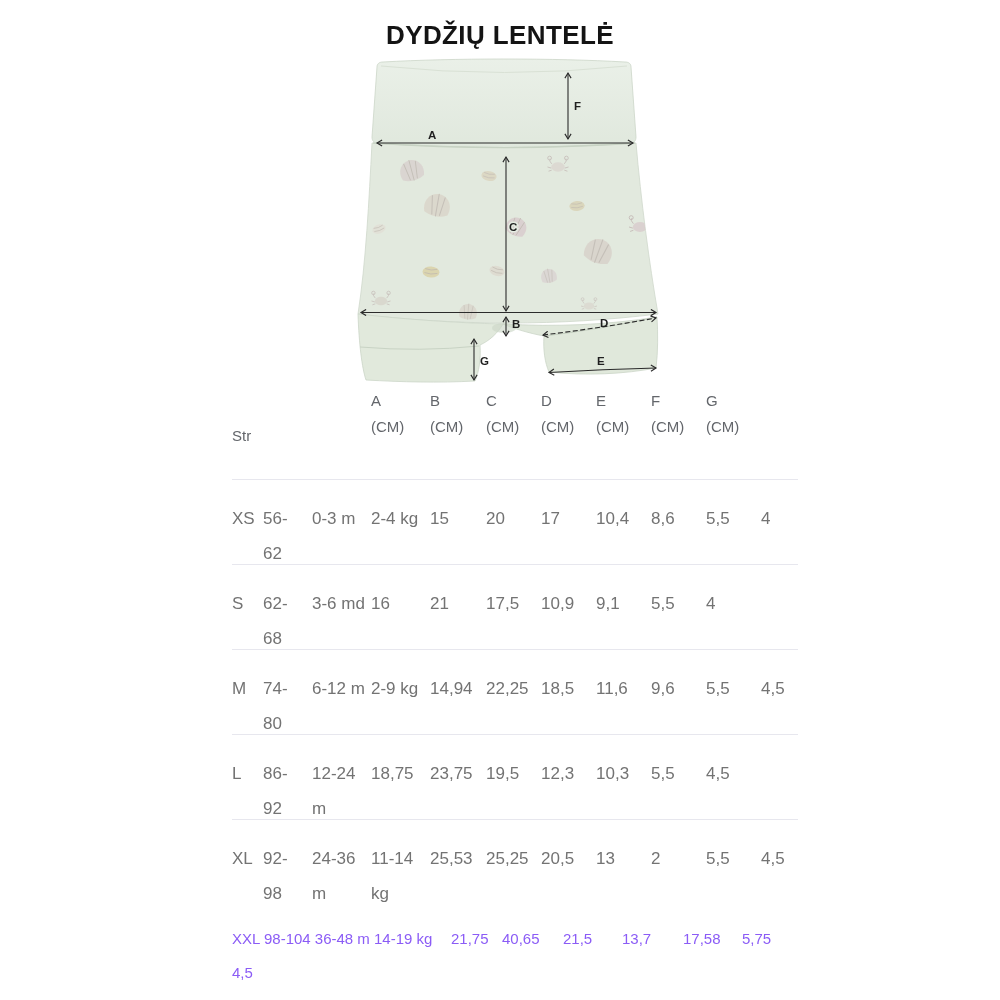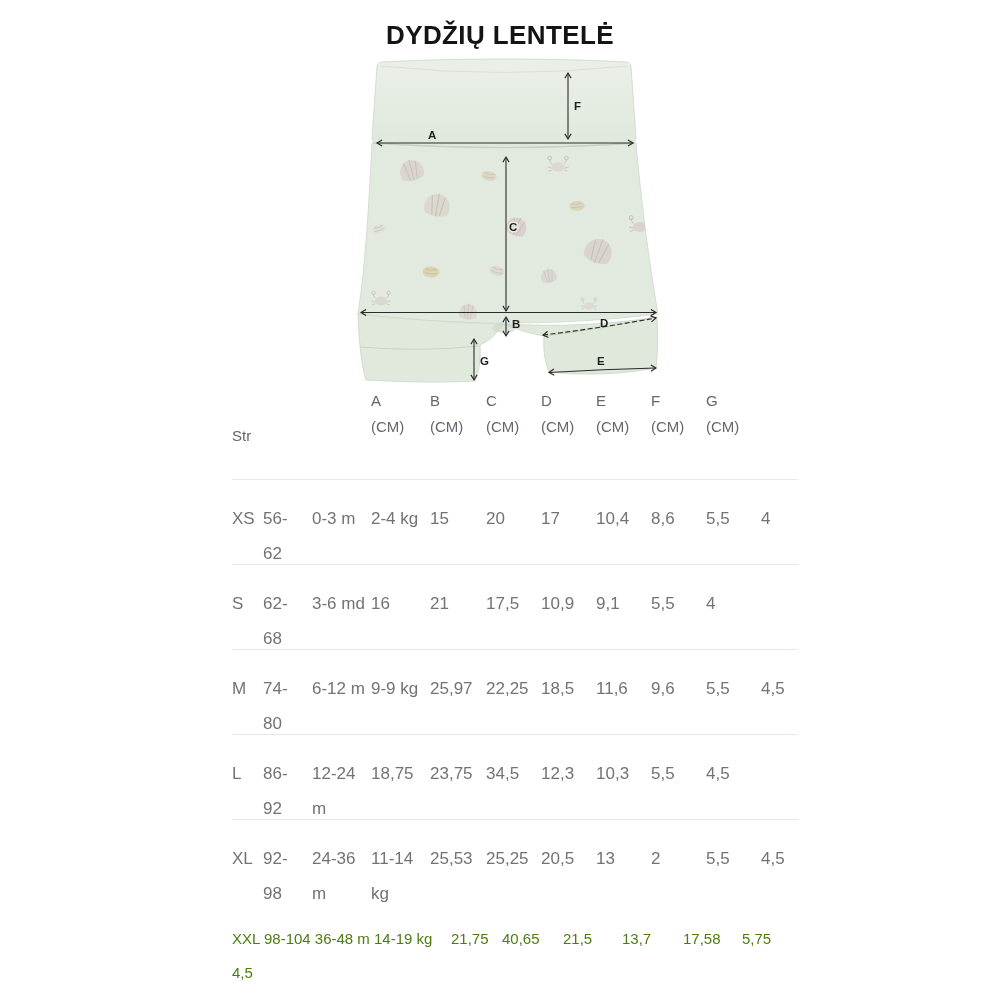--- a/index.html
+++ b/index.html
@@ -31,21 +31,21 @@
     position:absolute;left:232px;top:479px;width:566px;
     color:#737373;font-size:17px;
   }
   .trow{
     border-top:1px solid #e7e7ee;
     box-sizing:border-box;height:85px;padding-top:21px;line-height:35px;
   }
   .cell{white-space:pre-line;}
   .xxl{
     position:absolute;left:232px;top:922px;width:620px;height:70px;
-    color:#4d7c0f;font-size:15px;line-height:34px;
+    color:#8b5cf6;font-size:15px;line-height:34px;
   }
   .xxl span{position:absolute;top:0;}
   .xxl .lbl{left:0;}
   .xxl .v0{left:219px;}
   .xxl .v1{left:270px;}
   .xxl .v2{left:331px;}
   .xxl .v3{left:390px;}
   .xxl .v4{left:451px;}
   .xxl .v5{left:510px;}
   .xxl .wrap{left:0;top:34px;}
@@ -197,39 +197,39 @@
       <div class="cell">9,1</div>
       <div class="cell">5,5</div>
       <div class="cell">4</div>
     </div>
 
     <div class="trow grid">
       <div class="cell">M</div>
       <div class="cell">74-
 80</div>
       <div class="cell">6-12 m</div>
-      <div class="cell">9-9 kg</div>
-      <div class="cell">25,97</div>
+      <div class="cell">2-9 kg</div>
+      <div class="cell">14,94</div>
       <div class="cell">22,25</div>
       <div class="cell">18,5</div>
       <div class="cell">11,6</div>
       <div class="cell">9,6</div>
       <div class="cell">5,5</div>
       <div class="cell">4,5</div>
     </div>
 
     <div class="trow grid">
       <div class="cell">L</div>
       <div class="cell">86-
 92</div>
       <div class="cell">12-24
 m</div>
       <div class="cell">18,75</div>
       <div class="cell">23,75</div>
-      <div class="cell">34,5</div>
+      <div class="cell">19,5</div>
       <div class="cell">12,3</div>
       <div class="cell">10,3</div>
       <div class="cell">5,5</div>
       <div class="cell">4,5</div>
     </div>
 
     <div class="trow grid">
       <div class="cell">XL</div>
       <div class="cell">92-
 98</div>

